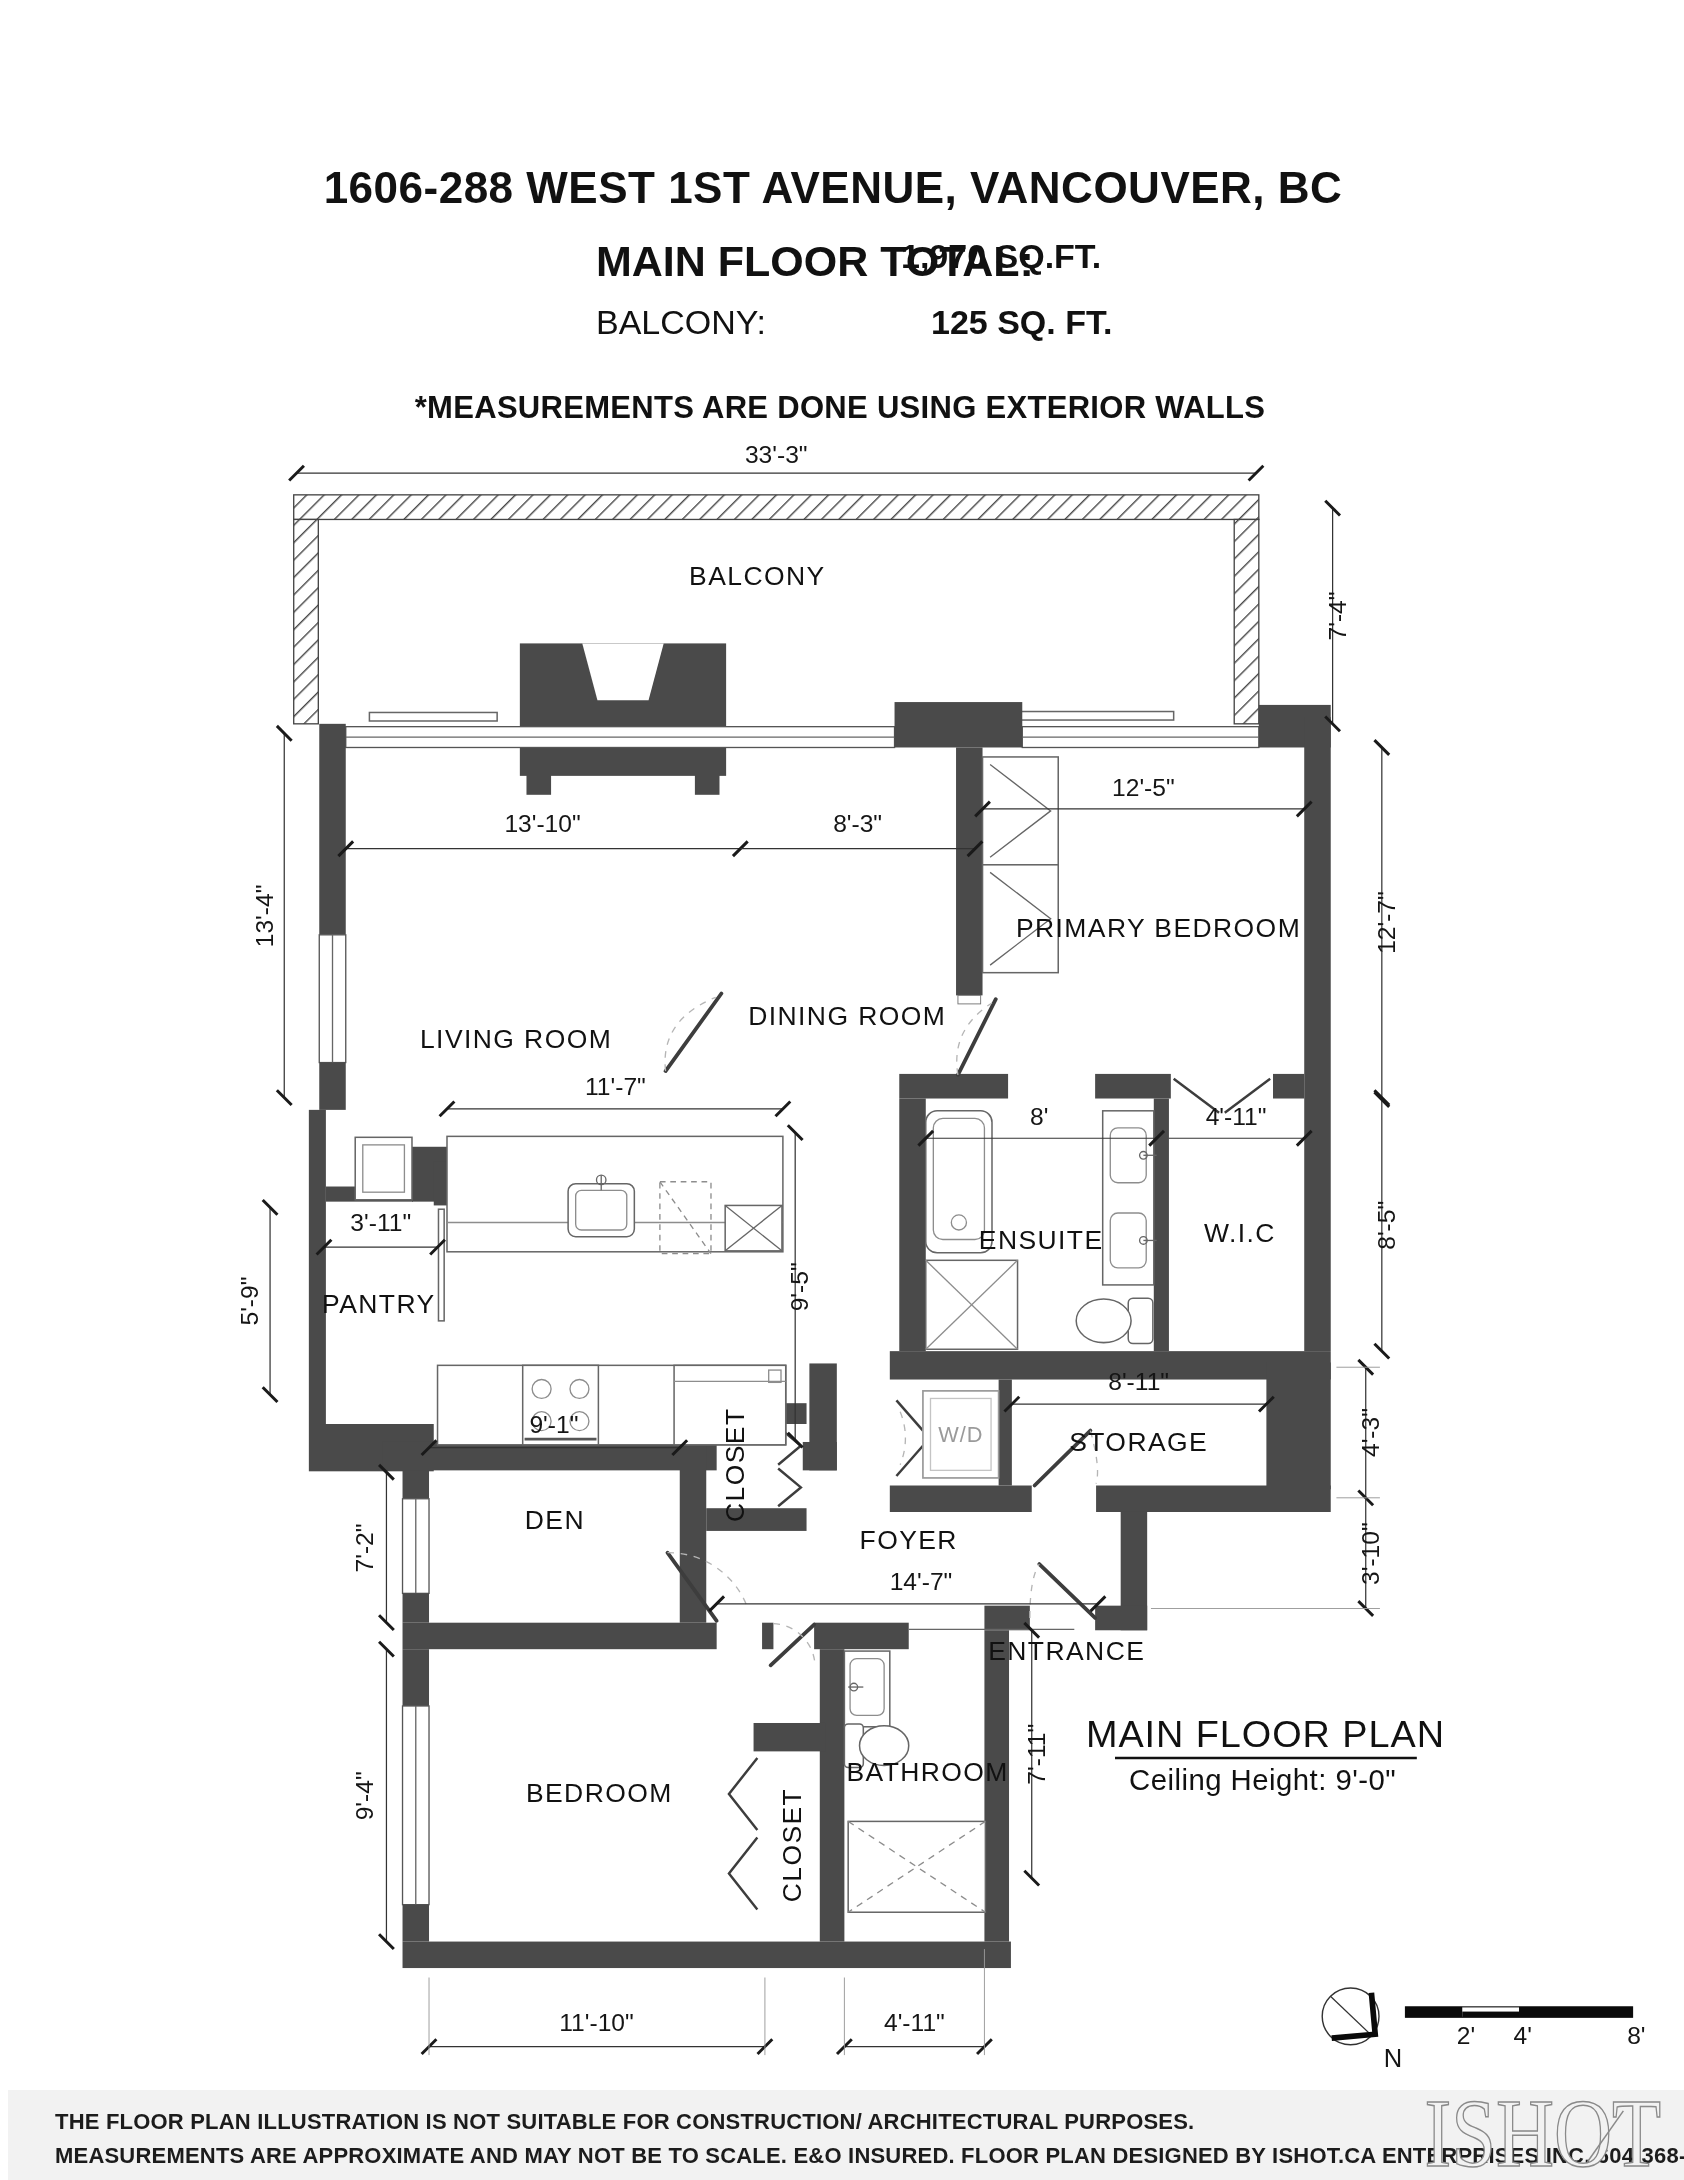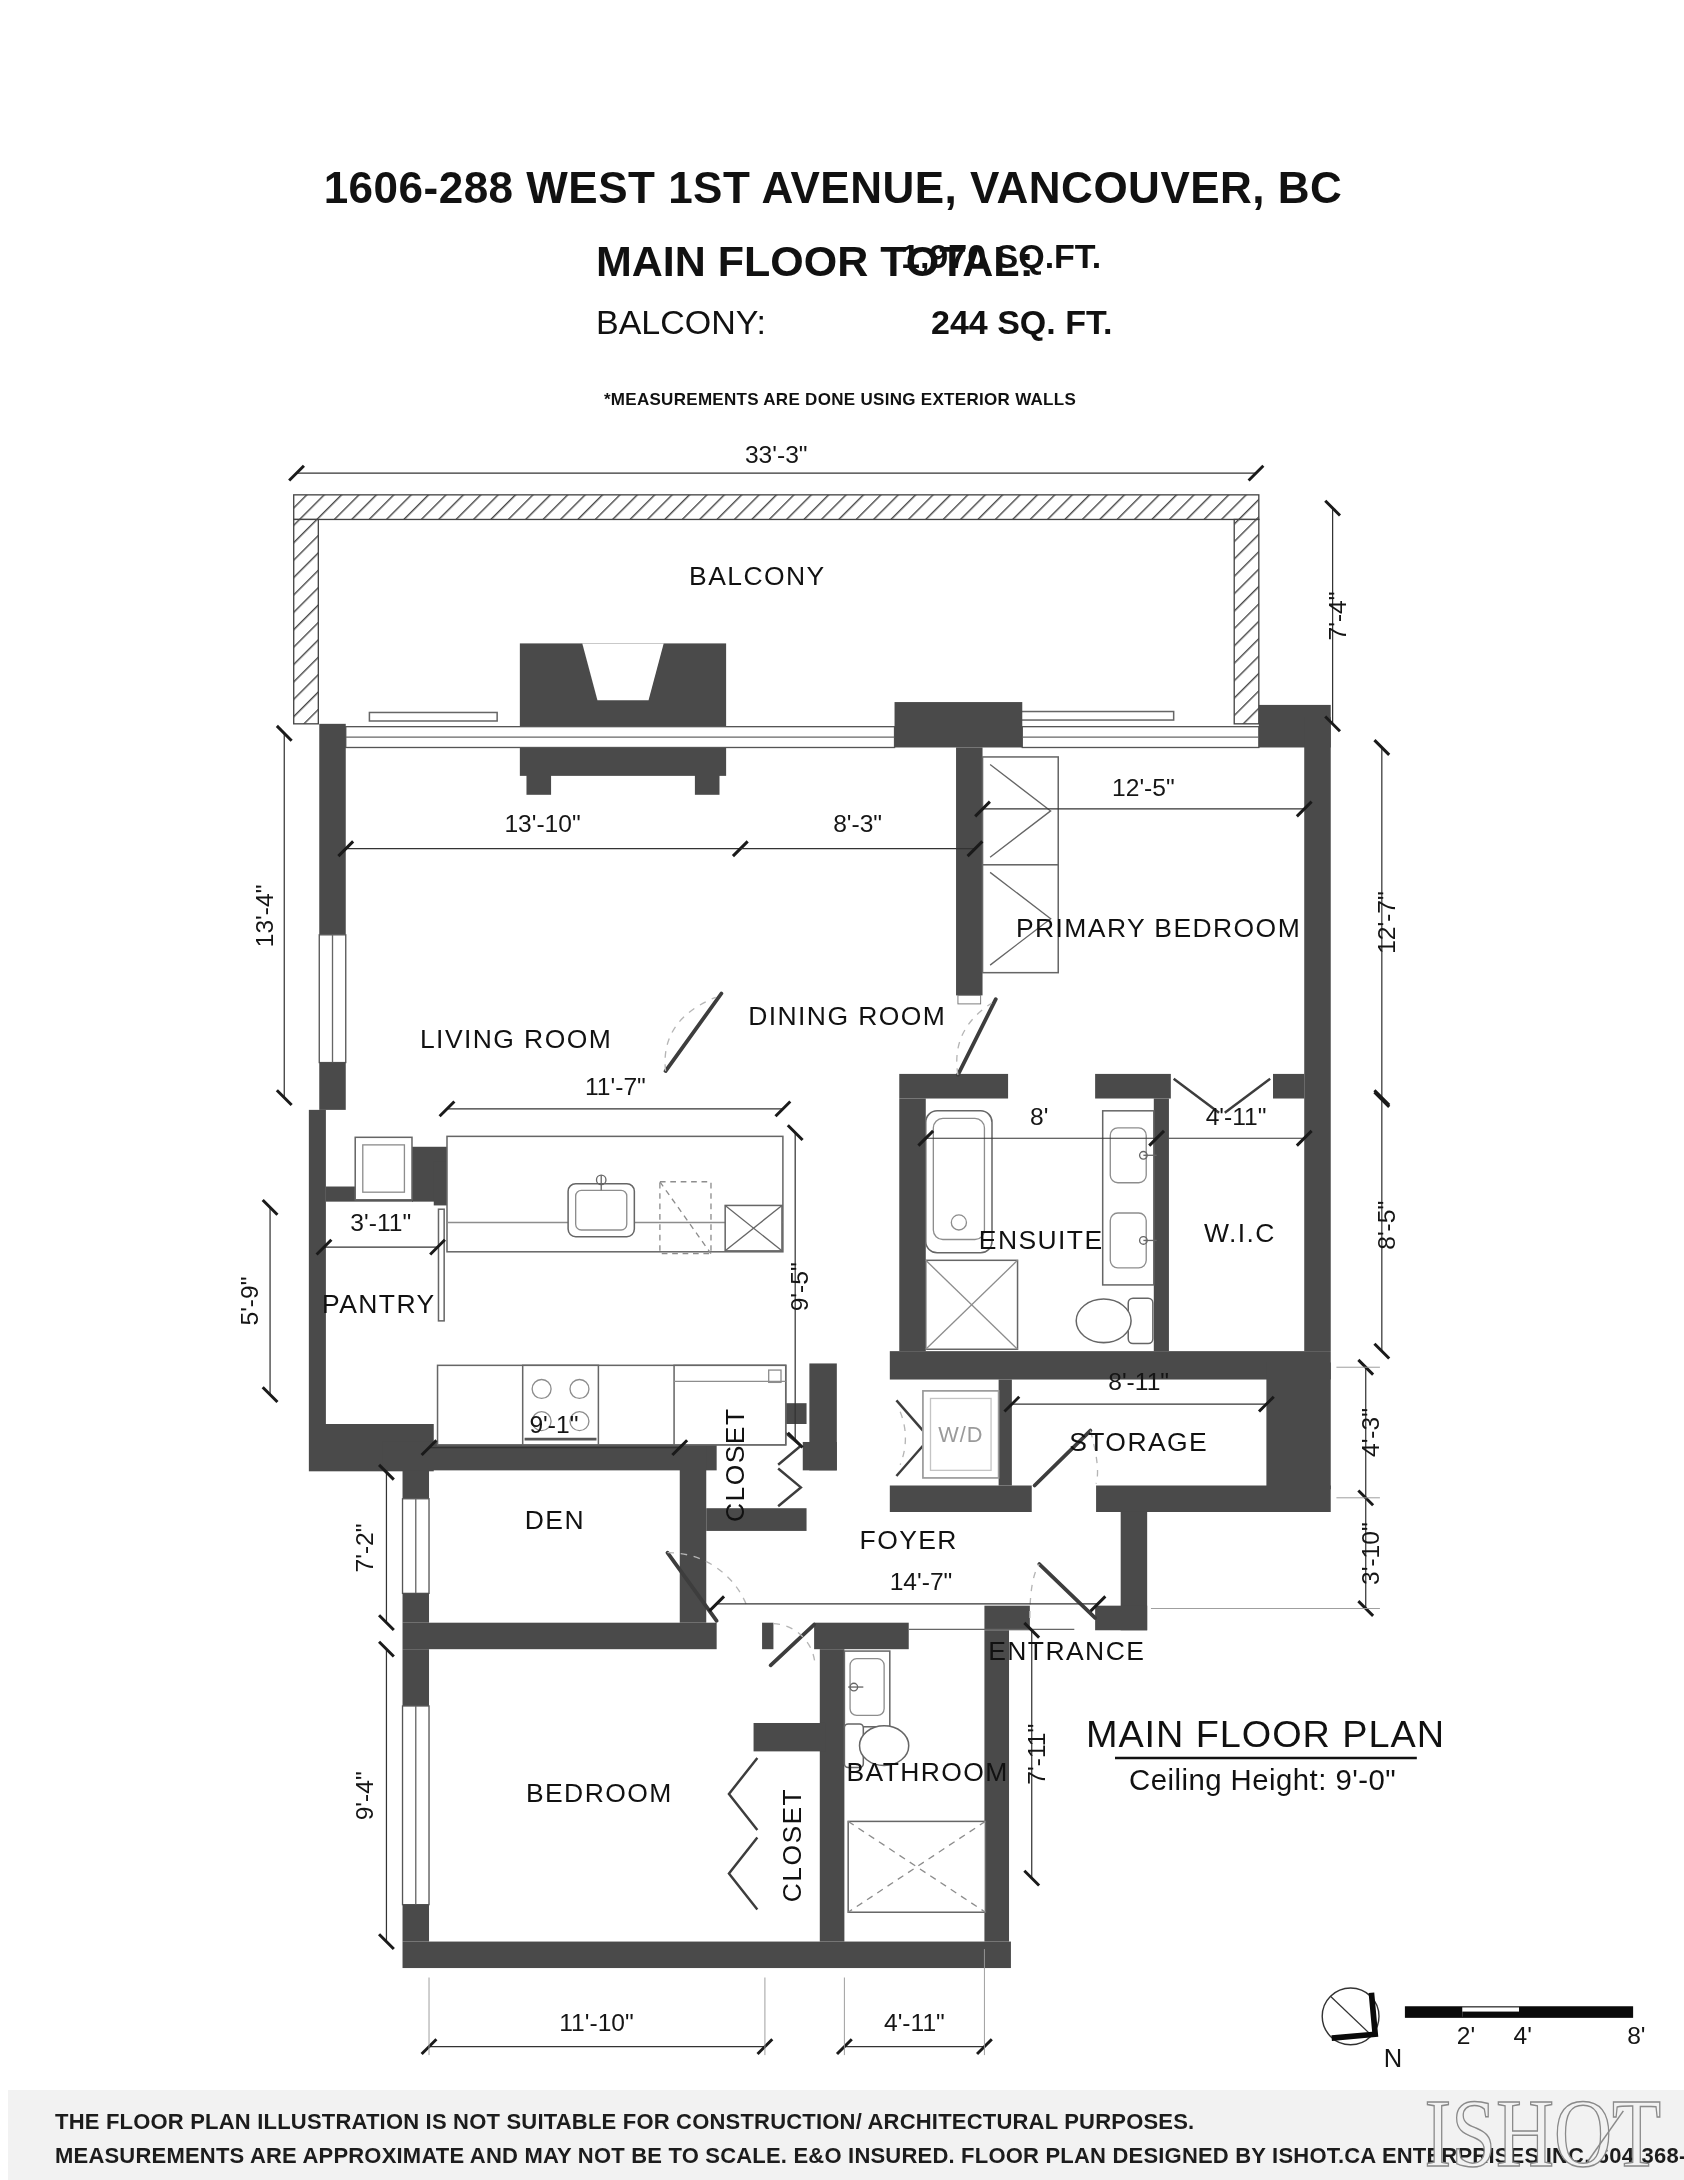--- a/index.html
+++ b/index.html
@@ -4,21 +4,21 @@
 <style>
   html,body{margin:0;padding:0;background:#fff;}
   .page{position:relative;width:1685px;height:2180px;background:#fff;overflow:hidden;
         font-family:"Liberation Sans",sans-serif;color:#111;}
   .hdr{position:absolute;white-space:nowrap;text-align:center;}
   .title{top:163px;left:833px;transform:translateX(-50%);font-size:44px;font-weight:bold;letter-spacing:0.5px;}
   .mf-label{top:237px;left:596px;font-size:43px;font-weight:bold;}
   .mf-value{top:237px;left:901px;font-size:34px;font-weight:bold;}
   .bc-label{top:303px;left:596px;font-size:34px;font-weight:normal;}
   .bc-value{top:303px;left:931px;font-size:34px;font-weight:bold;}
-  .note{top:390px;left:840px;transform:translateX(-50%);font-size:17px;font-weight:bold;letter-spacing:0.3px;}
+  .note{top:390px;left:840px;transform:translateX(-50%);font-size:31px;font-weight:bold;letter-spacing:0.3px;}
   svg text{font-family:"Liberation Sans",sans-serif;}
   .room{font-size:28px;fill:#111;letter-spacing:1.5px;}
   .dimt{font-size:26px;fill:#151515;}
   .wd{font-size:23px;fill:#9a9a9a;letter-spacing:1px;}
   .wall{fill:#4a4a4a;}
   .fix{fill:#fff;stroke:#666;stroke-width:1.6;}
   .fixg{fill:none;stroke:#8d8d8d;stroke-width:1.4;}
   .thin{stroke:#666;stroke-width:1.4;fill:none;}
   .dim{stroke:#333;stroke-width:1.3;fill:none;}
   .ext{stroke:#999;stroke-width:1;fill:none;}
@@ -33,21 +33,21 @@
 </head>
 <body>
 
 <div class="page">
 
   
   <div class="hdr title">1606-288 WEST 1ST AVENUE, VANCOUVER, BC</div>
   <div class="hdr mf-label">MAIN FLOOR TOTAL:</div>
   <div class="hdr mf-value">1,970 SQ.FT.</div>
   <div class="hdr bc-label">BALCONY:</div>
-  <div class="hdr bc-value">244 SQ. FT.</div>
+  <div class="hdr bc-value">125 SQ. FT.</div>
   <div class="hdr note">*MEASUREMENTS ARE DONE USING EXTERIOR WALLS</div>
 
   <svg width="1685" height="2180" viewBox="0 0 1780 2304">
     <defs>
       <pattern id="hatch" width="13" height="13" patternUnits="userSpaceOnUse" patternTransform="rotate(45)">
         <rect width="13" height="13" fill="#fff"></rect>
         <line x1="0" y1="0" x2="0" y2="13" stroke="#4a4a4a" stroke-width="3"></line>
       </pattern>
       <marker id="tick" markerWidth="20" markerHeight="20" refX="10" refY="10" orient="auto">
         <line x1="4" y1="16" x2="16" y2="4" stroke="#1a1a1a" stroke-width="2.4"></line>

